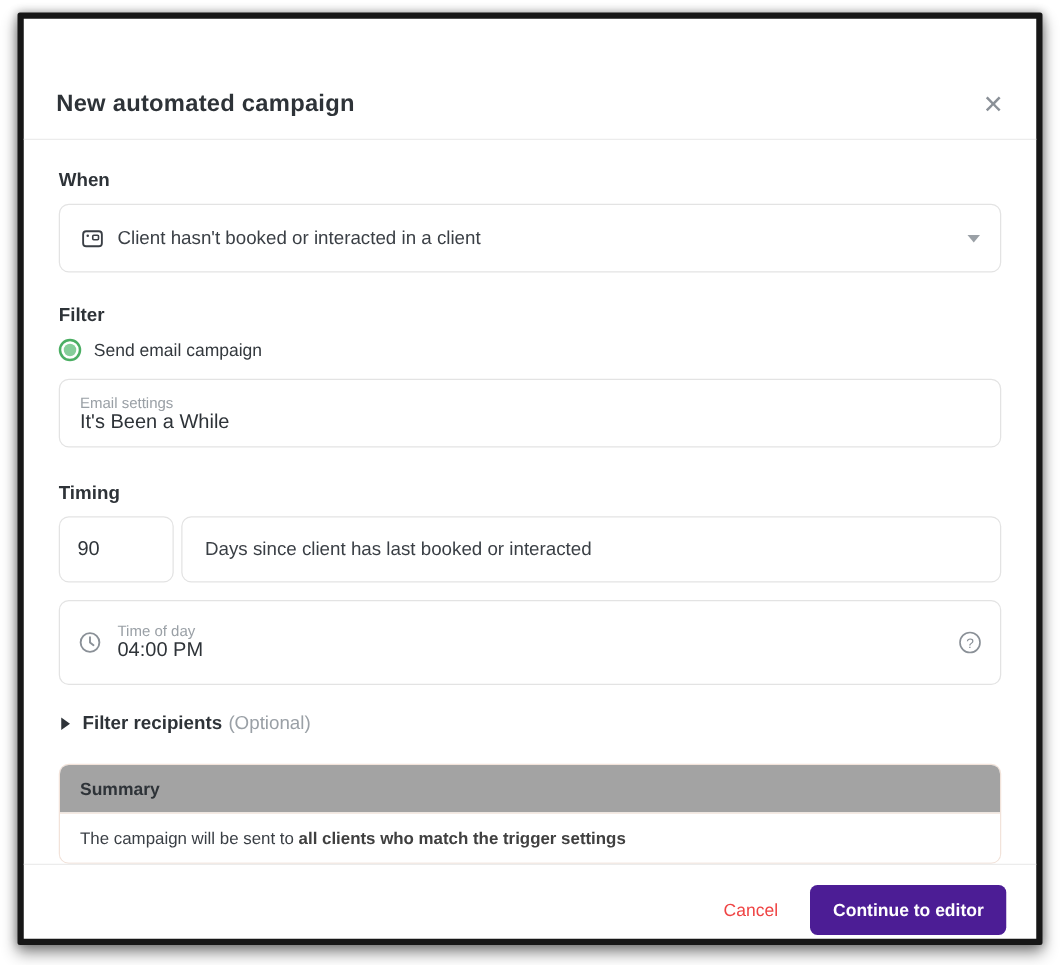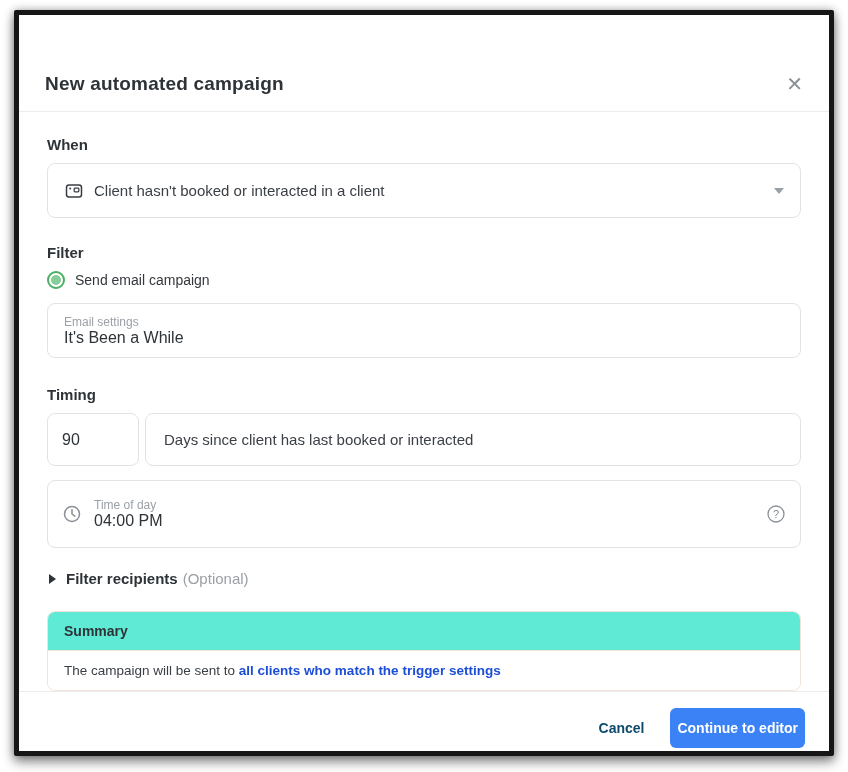--- a/index.html
+++ b/index.html
@@ -73,41 +73,41 @@
   .filter-row { display: flex; align-items: center; margin: 4px 0 24px 2px; cursor: pointer; }
   .tri-right {
     width: 0; height: 0; border-top: 5px solid transparent; border-bottom: 5px solid transparent;
     border-left: 7px solid #2e3338; margin-right: 10px;
   }
   .filter-label { font-size: 15px; font-weight: bold; color: #2e3338; }
   .filter-optional { font-size: 15px; color: #9aa0a6; margin-left: 5px; font-weight: normal; }
   
   .summary-box { border: 1px solid #f2e3da; border-radius: 8px; overflow: hidden; }
   .summary-head {
-    background: #5eead4; padding: 11px 16px;
+    background: #a3a3a3; padding: 11px 16px;
     font-size: 14px; font-weight: bold; color: #2e3338;
   }
   .summary-body {
     background: #fff; border-top: 1px solid #f2e3da;
     padding: 12px 16px; font-size: 13.5px; color: #3a3f45;
   }
-  .summary-body b { color: #1d4ed8; }
+  .summary-body b { color: #404040; }
   
   .dlg-footer {
     border-top: 1px solid #ececec;
     padding: 16px 24px 18px 24px;
     display: flex; align-items: center; justify-content: flex-end; gap: 26px;
   }
   .cancel-btn {
-    background: none; border: none; font-size: 14px; font-weight: bold; color: #0c4a6e;
+    background: none; border: none; font-size: 14px; font-weight: normal; color: #ef4444;
     cursor: pointer; font-family: "Liberation Sans", sans-serif;
   }
   .continue-btn {
-    background: #3b82f6; color: #fff; border: none; border-radius: 6px;
-    font-size: 14px; font-weight: bold; padding: 12px 7px; cursor: pointer;
+    background: #4c1d95; color: #fff; border: none; border-radius: 6px;
+    font-size: 14px; font-weight: bold; padding: 12px 18px; cursor: pointer;
     font-family: "Liberation Sans", sans-serif;
   }
 </style>
 </head>
 <body>
 
 <div class="stage">
   <div class="dialog-frame">
 
     <div class="dlg-header">

